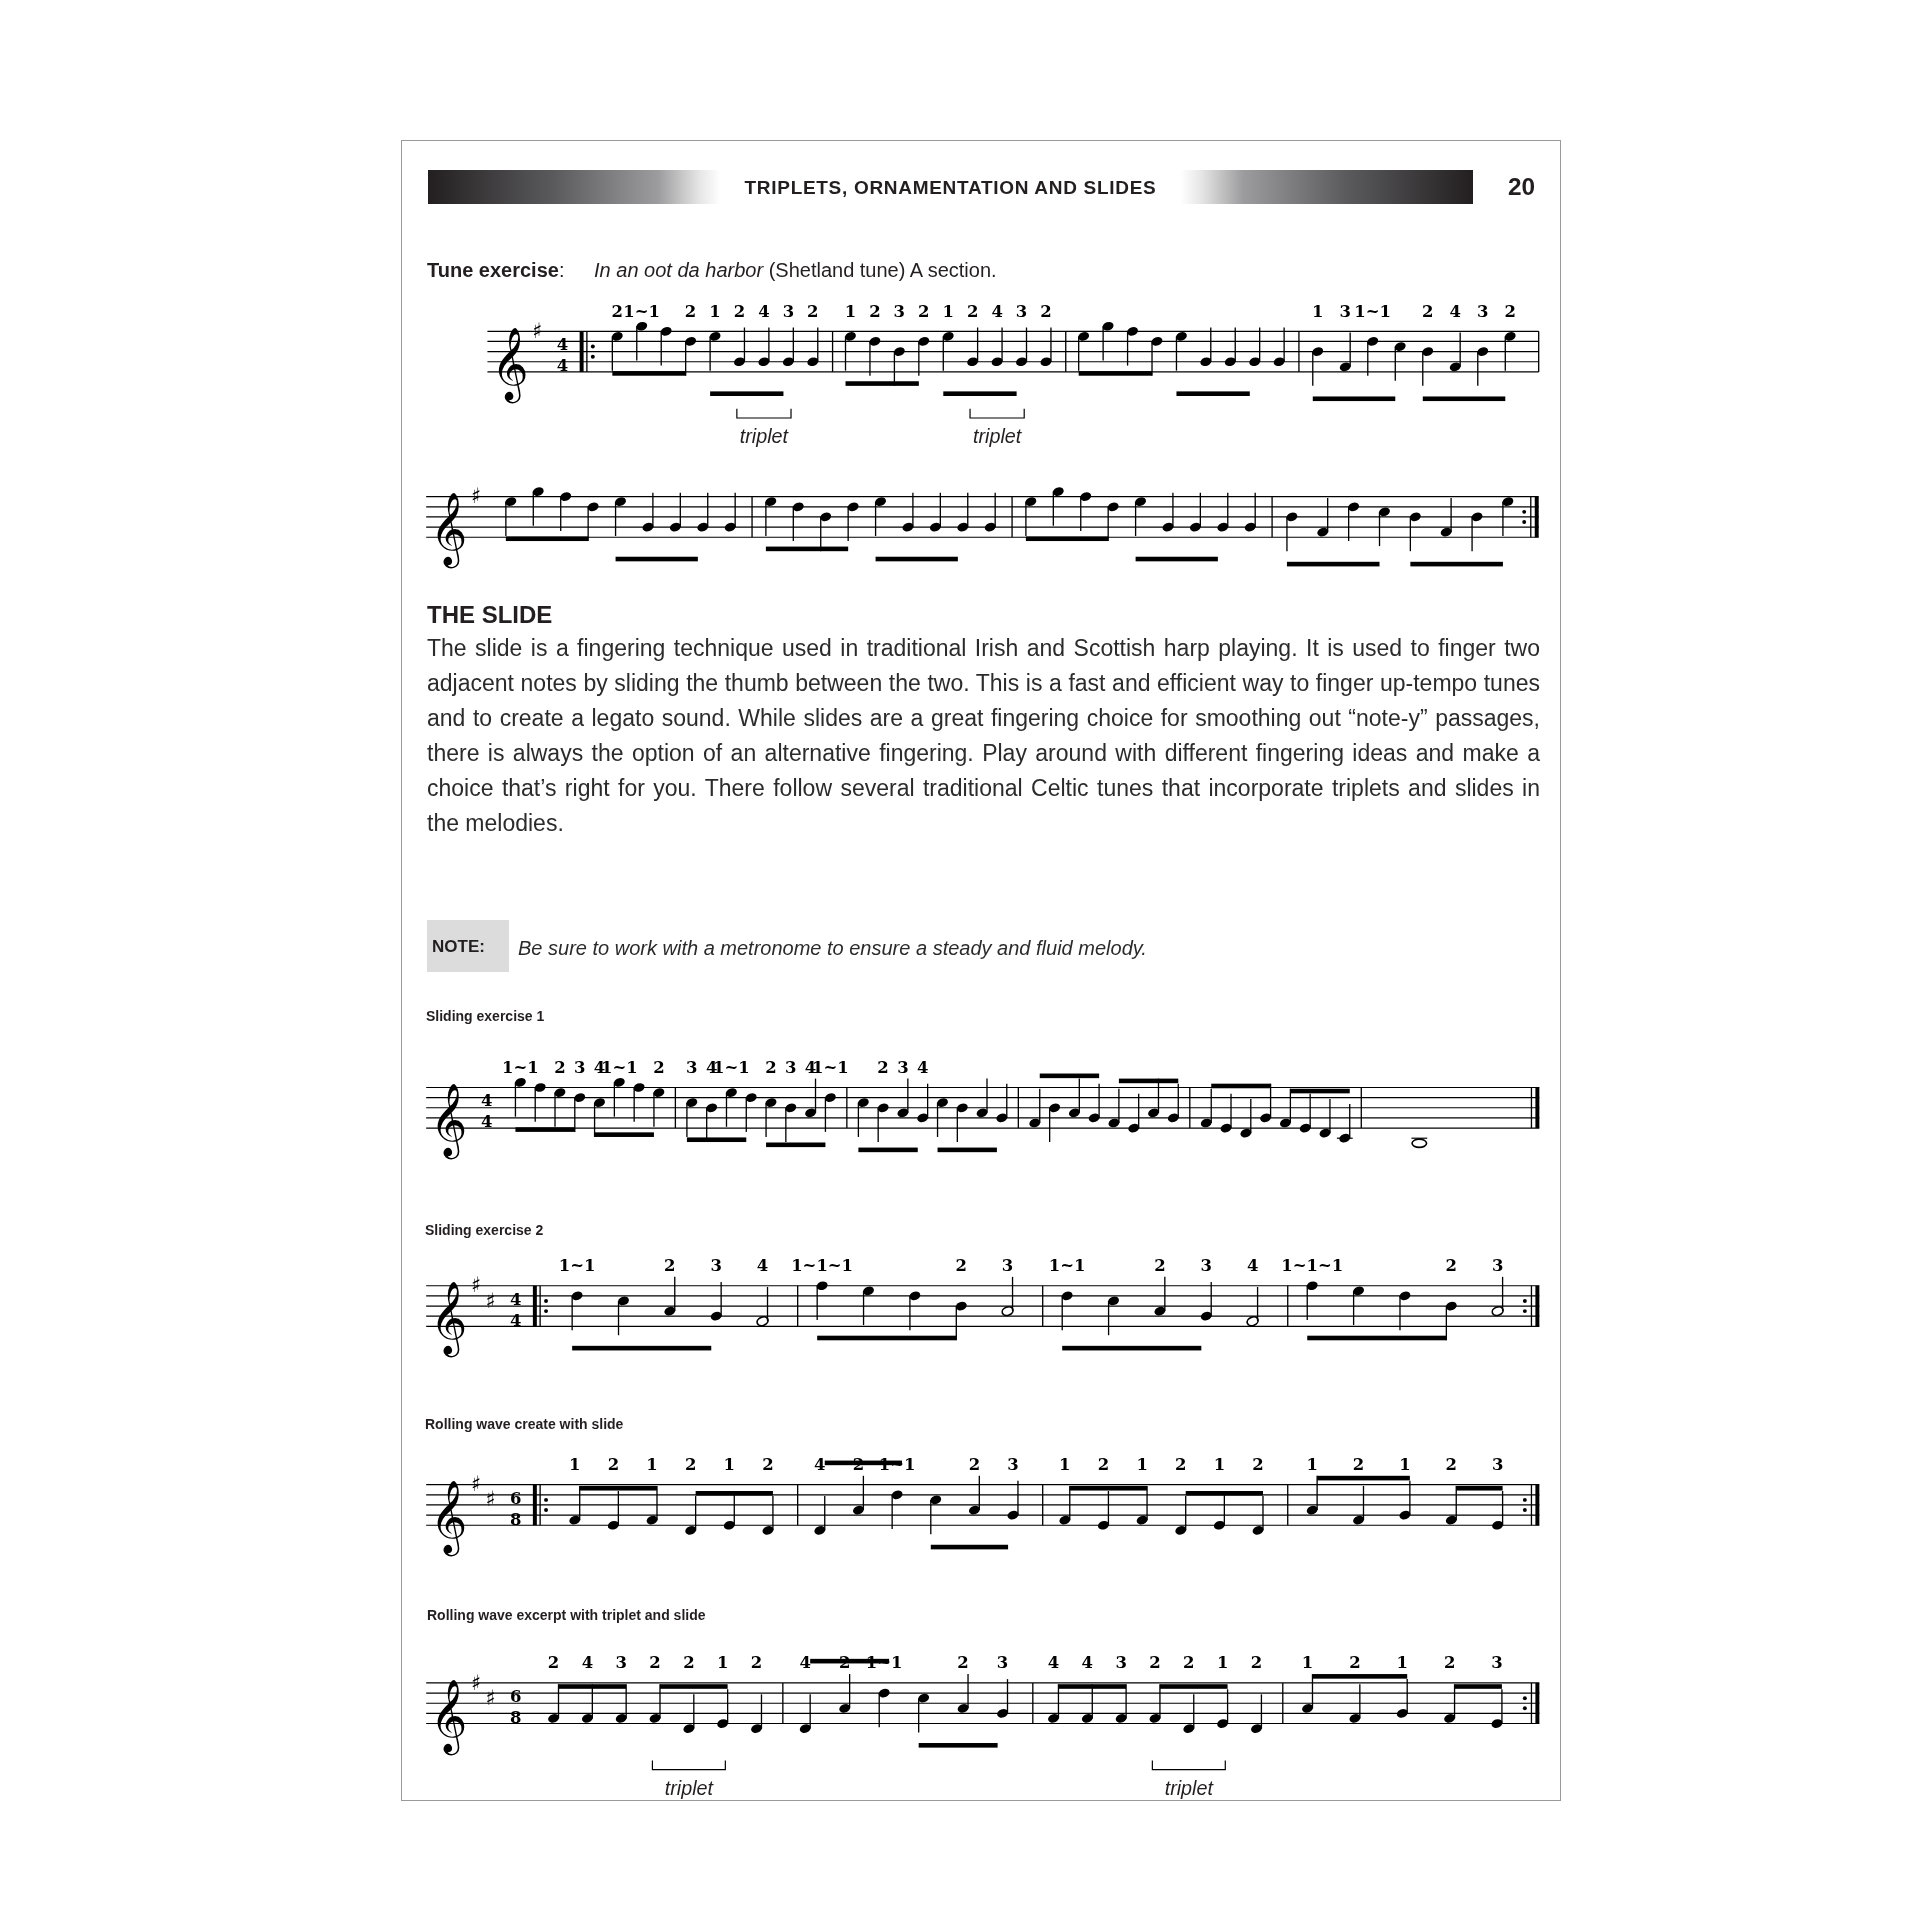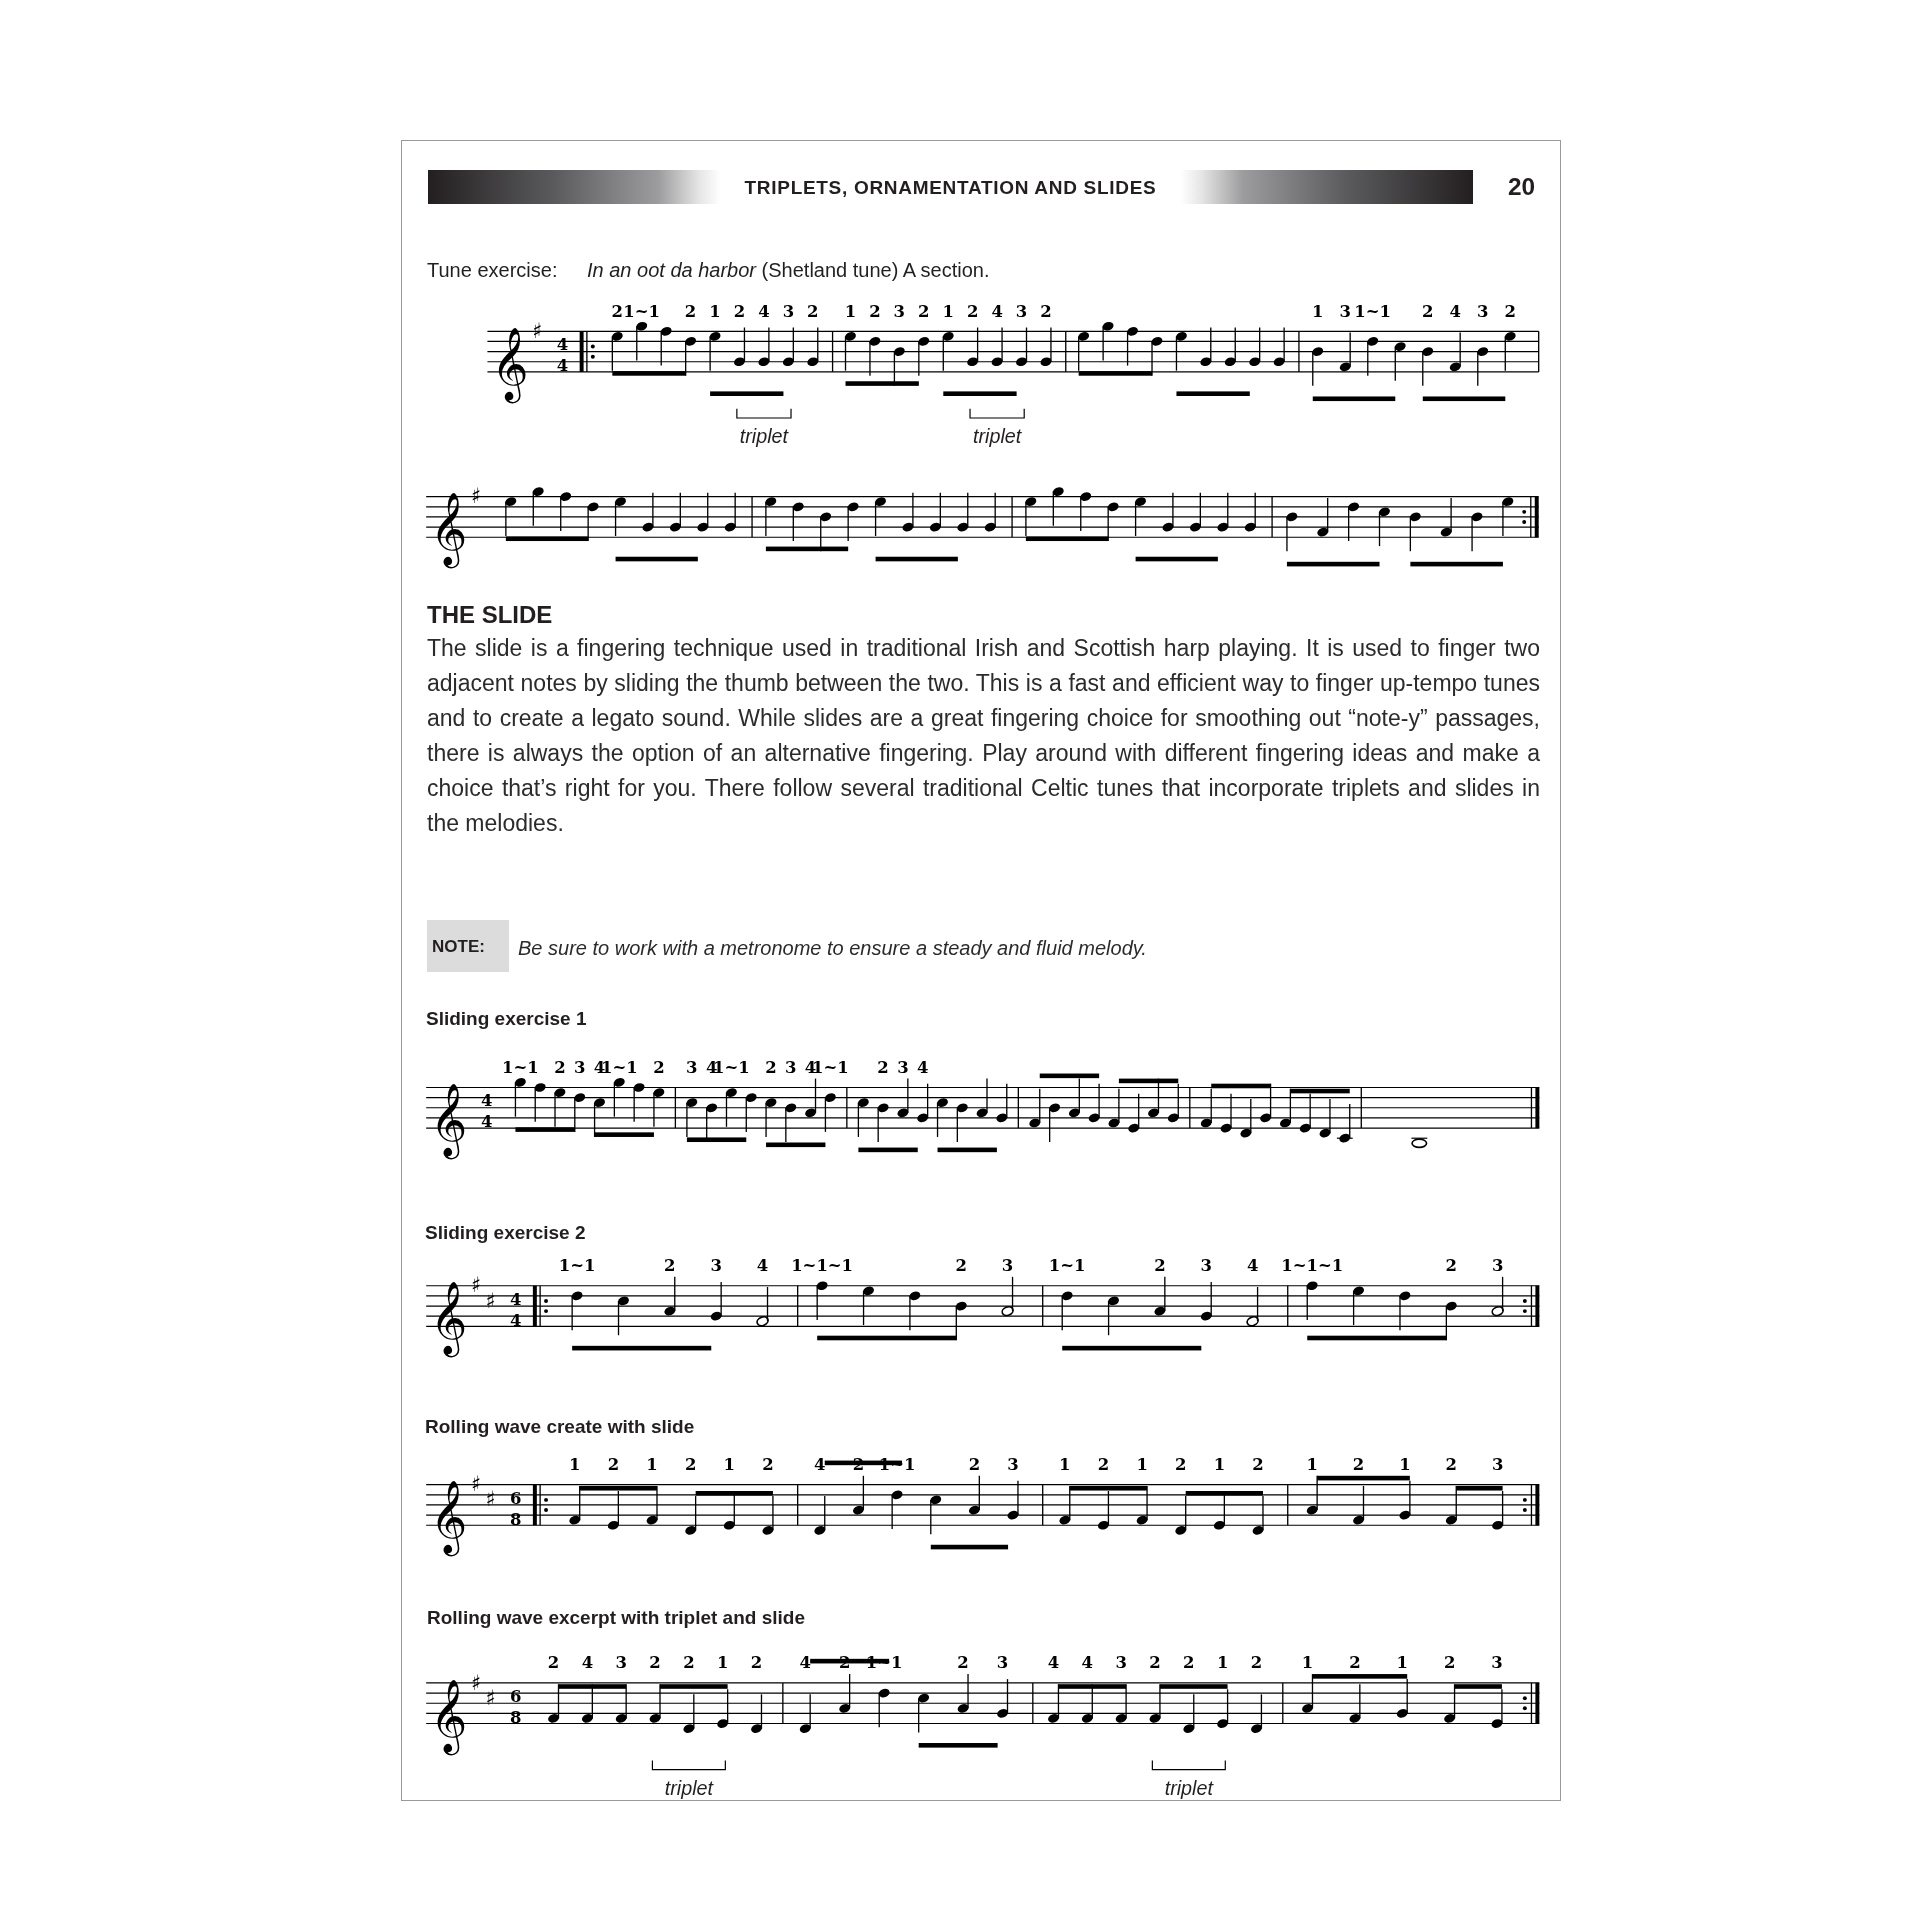--- a/index.html
+++ b/index.html
@@ -4,28 +4,28 @@
 <style>
   html,body{margin:0;padding:0;background:#ffffff;}
   body{width:1926px;height:1926px;position:relative;overflow:hidden;font-family:"Liberation Sans","DejaVu Sans",sans-serif;color:#231f20;}
   .page{position:absolute;left:401px;top:140px;width:1160px;height:1661px;border:1.3px solid #9a9a9a;box-sizing:border-box;background:#fff;}
   .hdr-bar{position:absolute;left:428px;top:170px;width:1045px;height:34px;
     background:linear-gradient(to right,#231f20 0%,#5a5a5c 12%,#9c9c9e 22%,#e6e6e6 26%,#ffffff 28%,#ffffff 72%,#e6e6e6 74%,#9c9c9e 78%,#5a5a5c 88%,#231f20 100%);}
   .hdr-title{position:absolute;left:428px;top:170px;width:1045px;height:34px;line-height:36px;text-align:center;font-weight:bold;font-size:19px;letter-spacing:0.7px;color:#231f20;}
   .page-num{position:absolute;left:1508px;top:173px;font-size:24.4px;font-weight:bold;color:#231f20;}
   .txt{position:absolute;white-space:nowrap;}
   .tune-label{left:427px;top:259px;font-size:20px;}
-  .tune-label b{font-weight:normal;}
+  .tune-label b{font-weight:bold;}
   .tune-label i{font-style:italic;margin-left:24px;}
   .h-slide{left:427px;top:601px;font-size:24px;font-weight:bold;}
   .para{position:absolute;left:427px;top:631px;width:1113px;font-size:23px;line-height:35px;text-align:justify;text-align-last:left;color:#2b2b2b;}
   .note-box{position:absolute;left:427px;top:920px;width:82px;height:52px;background:#dcdcdd;}
   .note-lbl{position:absolute;left:432px;top:937px;font-size:17px;font-weight:bold;}
   .note-txt{position:absolute;left:518px;top:937px;font-size:20px;font-style:italic;color:#2b2b2b;}
-  .ex-title{position:absolute;font-size:19px;font-weight:bold;}
+  .ex-title{position:absolute;font-size:14px;font-weight:bold;}
   svg.staff{position:absolute;left:0;top:0;overflow:visible;}
   .fing{font-family:"DejaVu Serif","Liberation Serif",serif;font-weight:bold;font-size:25px;fill:#000;}
   .trip{font-family:"Liberation Sans",sans-serif;font-style:italic;font-size:30px;fill:#231f20;}
 </style>
 </head>
 <body>
 
 <div class="page"></div>
 
 <div class="hdr-bar"></div>

